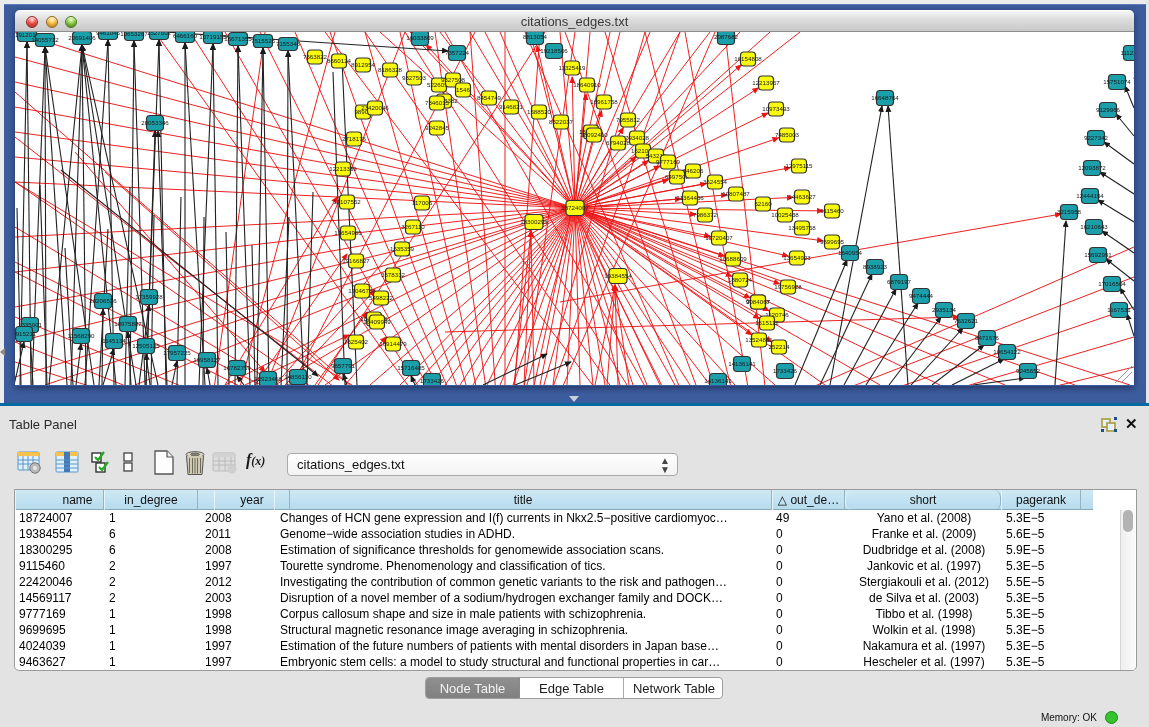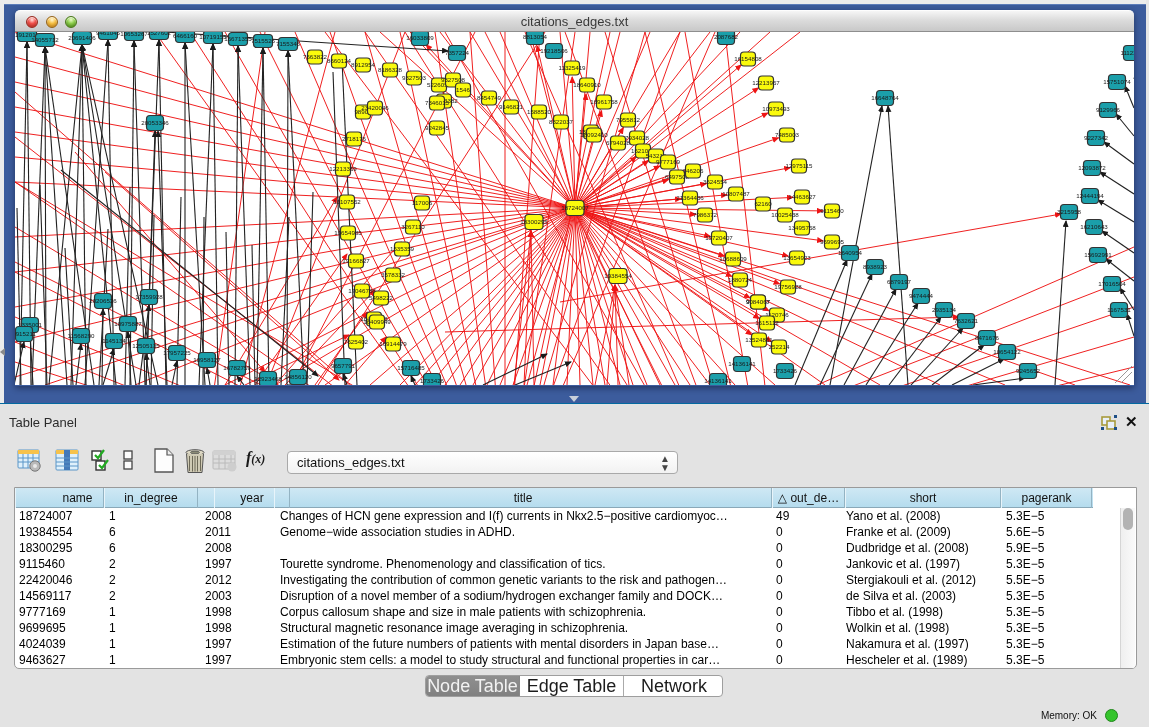--- a/index.html
+++ b/index.html
@@ -7,41 +7,41 @@
 
 #macwin {position:absolute;left:11px;top:5px;width:1119px;height:376px;border-radius:5px 5px 0 0;box-shadow:0 2px 6px rgba(0,0,20,.45);}
 #titlebar {position:absolute;left:0;top:0;width:100%;height:22px;border-radius:5px 5px 0 0;background:linear-gradient(#f6f6f6,#dcdcdc 45%,#c8c8c8);border-bottom:1px solid #8e8e8e;border-top:1px solid #fdfdfd;}
 .tl {position:absolute;top:4.5px;width:12px;height:12px;border-radius:50%;box-shadow:inset 0 1px 1px rgba(255,255,255,.8), inset 0 -2px 2px rgba(0,0,0,.12);}
 #tl1 {left:11px;background:radial-gradient(circle at 50% 28%,#ffd5d1 4%,#f3534e 42%,#cf372b 88%);border:1px solid #97291f;}
 #tl2 {left:30.5px;background:radial-gradient(circle at 50% 28%,#fff3c8 4%,#f7c247 42%,#dd9722 88%);border:1px solid #94631a;}
 #tl3 {left:50px;background:radial-gradient(circle at 50% 28%,#e2f7bd 4%,#8fd04e 42%,#5d9e22 88%);border:1px solid #49761a;}
 #wtitle {position:absolute;left:0;top:3px;width:100%;text-align:center;font-size:13px;color:#3a3a3a;}
 #canvas {position:absolute;left:0;top:22px;width:1119px;height:353px;background:#fff;overflow:hidden;}
 
-#panel {position:absolute;left:0;top:403px;width:1149px;height:324px;background:#e3e3e3;border-top:1px solid #0369a1;}
+#panel {position:absolute;left:0;top:403px;width:1149px;height:324px;background:#e3e3e3;border-top:3px solid #0369a1;}
 #ptitle {position:absolute;left:9px;top:11px;font-size:13px;color:#2b2b2b;}
 #flo {position:absolute;left:1101px;top:10px;width:17px;height:16px;}
 #clo {position:absolute;left:1125px;top:9px;width:14px;height:16px;font-size:15px;font-weight:bold;color:#111;}
 #toolbar {position:absolute;left:14px;top:44px;height:28px;}
 .ic {position:absolute;top:0;}
 #dd {position:absolute;left:287px;top:47px;width:391px;height:23px;background:linear-gradient(#ffffff,#f2f2f2);border:1px solid #a9a9a9;border-radius:4px;font-size:13px;color:#111;line-height:21px;padding-left:9px;}
 #dda {position:absolute;right:7px;top:2px;font-size:10px;color:#444;line-height:9px;text-align:center;}
 
 #tablebox {position:absolute;left:14px;top:83px;width:1123px;height:182px;background:#fff;border:1px solid #9a9a9a;border-radius:0 0 5px 5px;overflow:hidden;}
 #thead {position:absolute;left:0;top:0;width:1078px;height:20px;background:linear-gradient(#cfe8f4,#b5dcee);border-bottom:1px solid #8aa8b8;}
 .th {position:absolute;top:0;height:20px;font-size:12px;color:#111;text-align:center;line-height:20px;border-right:1px solid #93b3c3;border-left:1px solid #e8f4fa;}
 .tr {position:absolute;left:0;width:1078px;height:16px;}
 .c {position:absolute;top:0;height:16px;font-size:12px;color:#000;line-height:15px;white-space:nowrap;overflow:hidden;}
 .c0 {left:4px;width:85px;} .c1 {left:94px;width:90px;} .c2 {left:190px;width:70px;}
-.c3 {left:265px;width:494px;} .c4 {left:761px;width:70px;} .c5 {left:831px;width:156px;text-align:left;} .c6 {left:991px;width:90px;}
+.c3 {left:265px;width:494px;} .c4 {left:761px;width:70px;} .c5 {left:831px;width:156px;text-align:center;} .c6 {left:991px;width:90px;}
 #vscroll {position:absolute;right:1px;top:20px;width:15px;height:161px;background:linear-gradient(90deg,#efefef,#fafafa);border-left:1px solid #d5d5d5;}
 #vthumb {position:absolute;left:2px;top:0px;width:10px;height:22px;background:#b3b3b3;border-radius:5px;}
 
 #tabs {position:absolute;left:425px;top:271px;width:298px;height:22px;background:#fff;border:1px solid #9e9e9e;border-radius:4px;overflow:hidden;}
-.tab {position:absolute;top:0;height:22px;font-size:18px;line-height:21px;text-align:center;color:#1c1c1c;}
+.tab {position:absolute;top:0;height:22px;font-size:13px;line-height:21px;text-align:center;color:#1c1c1c;}
 #tab1 {left:0;width:94px;background:linear-gradient(#8f8f8f,#7f7f7f);color:#f2f2f2;border-right:1px solid #888;}
 #tab2 {left:94px;width:104px;border-right:1px solid #aaa;}
 #tab3 {left:198px;width:100px;}
 #mem {position:absolute;right:52px;top:306px;font-size:10px;color:#111;}
 #dot {position:absolute;right:31px;top:305px;width:13px;height:13px;border-radius:50%;background:#35c42c;border:1px solid #20871b;}
 #rstrip2 {position:absolute;right:0px;top:0px;width:3px;height:403px;background:#e6e6e6;}
 svg text {user-select:none;}
 </style></head>
 <body>
 <div id="frame">
@@ -638,22 +638,22 @@
 <div class="ic" style="left:232px;top:1px;font-size:16px;font-family:'Liberation Serif',serif;font-style:italic;font-weight:bold;color:#191919;">f<span style="font-size:12px">(x)</span></div>
 </div>
 <div id="dd">citations_edges.txt<div id="dda">▲<br>▼</div></div>
 <div id="tablebox">
 <div id="thead">
 <div class="th" style="left:0;width:89px;padding-left:36px;">name</div>
 <div class="th" style="left:89px;width:94px;">in_degree</div>
 <div class="th" style="left:183px;width:76px;margin-left:16px;">year</div>
 <div class="th" style="left:259px;width:498px;">title</div>
 <div class="th" style="left:757px;width:73px;">△ out_de…</div>
-<div class="th" style="left:830px;width:156px;">short</div>
-<div class="th" style="left:986px;width:91px;">pagerank</div>
+<div class="th" style="left:830px;width:156px;border-radius:7px;">short</div>
+<div class="th" style="left:986px;width:80px;">pagerank</div>
 </div>
 <div class="tr" style="top:21px">
 <div class="c c0">18724007</div>
         <div class="c c1">1</div>
         <div class="c c2">2008</div>
         <div class="c c3">Changes of HCN gene expression and I(f) currents in Nkx2.5−positive cardiomyoc…</div>
         <div class="c c4">49</div>
         <div class="c c5">Yano et al. (2008)</div>
         <div class="c c6">5.3E−5</div>
       </div>
@@ -663,20 +663,21 @@
         <div class="c c2">2011</div>
         <div class="c c3">Genome−wide association studies in ADHD.</div>
         <div class="c c4">0</div>
         <div class="c c5">Franke et al. (2009)</div>
         <div class="c c6">5.6E−5</div>
       </div>
 <div class="tr" style="top:53px">
 <div class="c c0">18300295</div>
         <div class="c c1">6</div>
         <div class="c c2">2008</div>
+        <div class="c c3">Estimation of significance thresholds for genomewide association scans.</div>
         <div class="c c4">0</div>
         <div class="c c5">Dudbridge et al. (2008)</div>
         <div class="c c6">5.9E−5</div>
       </div>
 <div class="tr" style="top:69px">
 <div class="c c0">9115460</div>
         <div class="c c1">2</div>
         <div class="c c2">1997</div>
         <div class="c c3">Tourette syndrome. Phenomenology and classification of tics.</div>
         <div class="c c4">0</div>
@@ -727,21 +728,21 @@
         <div class="c c4">0</div>
         <div class="c c5">Nakamura et al. (1997)</div>
         <div class="c c6">5.3E−5</div>
       </div>
 <div class="tr" style="top:165px">
 <div class="c c0">9463627</div>
         <div class="c c1">1</div>
         <div class="c c2">1997</div>
         <div class="c c3">Embryonic stem cells: a model to study structural and functional properties in car…</div>
         <div class="c c4">0</div>
-        <div class="c c5">Hescheler et al. (1989)</div>
+        <div class="c c5">Hescheler et al. (1997)</div>
         <div class="c c6">5.3E−5</div>
       </div>
 <div id="vscroll">
         <div id="vthumb"></div>
       </div>
 </div>
 <div id="tabs">
       <div class="tab" id="tab1">Node Table</div>
       <div class="tab" id="tab2">Edge Table</div>
       <div class="tab" id="tab3">Network Table</div>

